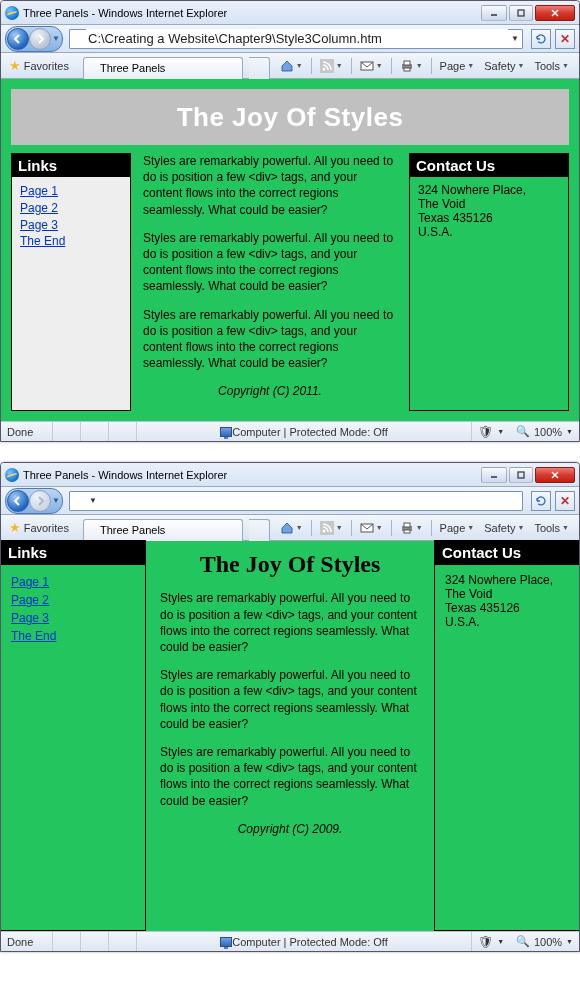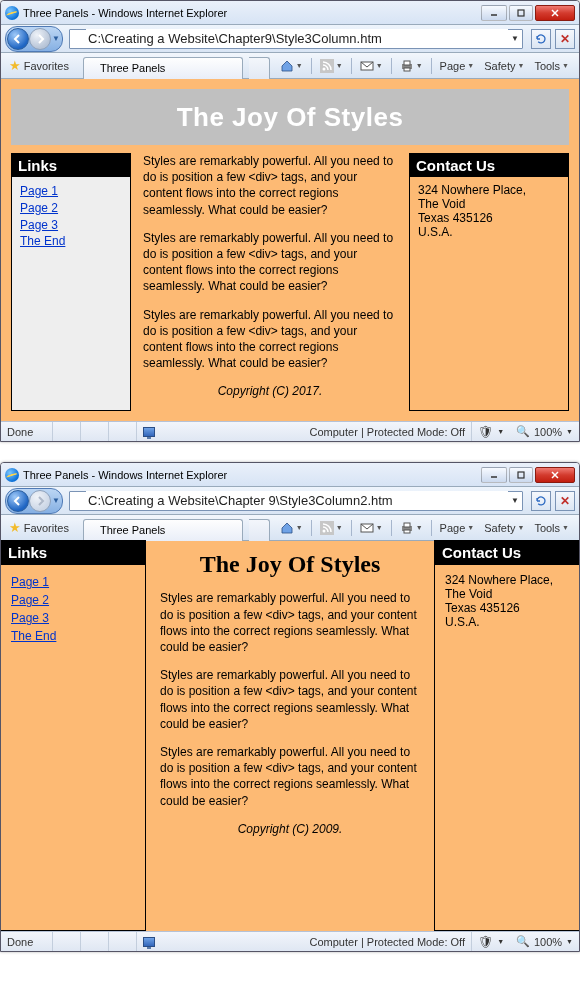--- a/index.html
+++ b/index.html
@@ -115,21 +115,21 @@
     .tool-row{
       display:flex; align-items:center; gap:2px; margin-left:auto; padding-right:6px;
     }
     .tool-btn{
       display:flex; align-items:center; gap:2px; padding:2px 4px; color:#333;justify-content:center;
     }
     .tool-btn .dd{ font-size:7px; color:#555;}
     .sep{ width:1px; height:16px; background:#a6b6cd; margin:0 2px;}
     .icon{ display:inline-flex; width:14px; height:14px; }
     
-    .viewport{ background:#fdba74; }
+    .viewport{ background:#22c55e; }
     .vp1{ padding:10px;}
     .banner{
       background:#c0c0c0; height:56px; display:flex; align-items:center; justify-content:center;
       color:#fff; font-size:26px; font-weight:bold; font-family:"Arial Black", Arial, sans-serif;
       letter-spacing:0.5px;
     }
     .three-col{ display:flex; gap:12px; margin-top:8px;}
     .box{ border:1px solid #000; }
     .box h2{
       background:#000; color:#fff; font-family:Verdana,Geneva,sans-serif;
@@ -165,21 +165,21 @@
       display:flex; align-items:center; height:20px;
       background:linear-gradient(#f2f5fb,#dfe7f3);
       border-top:1px solid #b5c2d7;
       font-size:11px; color:#333;
     }
     .statusbar .cell{
       border-right:1px solid #c3cedd; padding:0 6px; height:100%; display:flex; align-items:center;
     }
     .statusbar .cell.first{ width:52px;}
     .statusbar .cell.empty{ width:28px;}
-    .statusbar .center{ flex:1; justify-content:space-between; display:flex; align-items:center; }
+    .statusbar .center{ flex:1; justify-content:center; display:flex; align-items:center; }
     .statusbar .right{ display:flex; align-items:center; gap:4px; padding:0 6px;}
     .zoom-icon{ color:#2a7fd0; font-size:11px;}
     .sec-icon{ font-size:12px;}
     .computer-icon{
       display:inline-block; width:12px; height:10px;
       background:linear-gradient(#6fa2e6,#3366bb); border:1px solid #2a4e86;
       position:relative;
     }
     .computer-icon::after{
       content:""; position:absolute; left:3px; right:3px; bottom:-3px; height:2px;
@@ -318,21 +318,21 @@
           <a>Page 1</a>
           <a>Page 2</a>
           <a>Page 3</a>
           <a>The End</a>
         </div>
       </div>
       <div class="center-col">
         <p>Styles are remarkably powerful. All you need to do is position a few &lt;div&gt; tags, and your content flows into the correct regions seamlessly. What could be easier?</p>
         <p>Styles are remarkably powerful. All you need to do is position a few &lt;div&gt; tags, and your content flows into the correct regions seamlessly. What could be easier?</p>
         <p>Styles are remarkably powerful. All you need to do is position a few &lt;div&gt; tags, and your content flows into the correct regions seamlessly. What could be easier?</p>
-        <p class="copyright">Copyright (C) 2017.</p>
+        <p class="copyright">Copyright (C) 2011.</p>
       </div>
       <div class="box contact-box">
         <h2>Contact Us</h2>
         <div class="body">
           <div>324 Nowhere Place,</div>
           <div>The Void</div>
           <div>Texas 435126</div>
           <div>U.S.A.</div>
         </div>
       </div>
@@ -394,21 +394,20 @@
         </div>
       <div class="nav-btn fwd" style="background:radial-gradient(circle at 35% 30%,#f0f3f8,#cbd6e6 70%)">
           <svg width="10" height="10" viewBox="0 0 10 10">
             <path d="M4 1 L8 5 L4 9" fill="none" stroke="#aeb8c9" stroke-width="2"></path>
           </svg>
         </div>
       <div class="nav-dd">▼</div>
     </div>
     <div class="addressbar">
       <span class="ie-icon"></span>
-      <input type="text" value="C:\Creating a Website\Chapter 9\Style3Column2.htm" style="">
       <span class="addr-dd">▼</span>
     </div>
     <div class="refresh-btn">
       <svg width="12" height="12" viewBox="0 0 12 12" fill="none">
           <path d="M2 6a4 4 0 1 1 1.2 2.8M2 6V3M2 6h3" stroke-width="1.3"></path>
         </svg>
     </div>
     <div class="close-btn-red">✕</div>
   </div>
 

